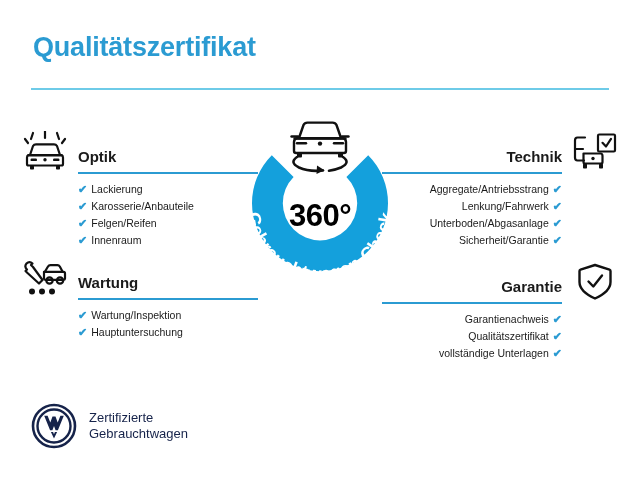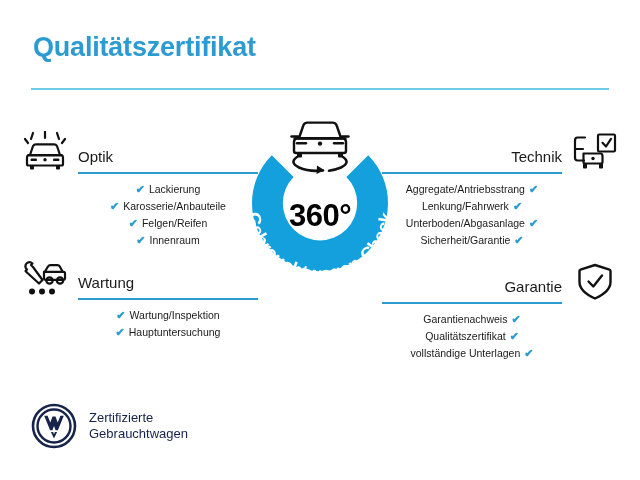--- a/index.html
+++ b/index.html
@@ -57,21 +57,21 @@
     height: 42px;
     display: block;
   }
   .left .sec-icon  { left: 0; }
   .right .sec-icon { right: 0; }
 
   .sec-title {
     position: absolute;
     bottom: 9px;
     font-size: 15px;
-    font-weight: normal;
+    font-weight: bold;
     color: #1a1a1a;
     white-space: nowrap;
   }
   .left  .sec-title { left: 56px; }
   .right .sec-title { right: 56px; }
 
   .sec-rule {
     position: absolute;
     bottom: 0px;
     height: 2px;
@@ -86,21 +86,20 @@
     padding: 7px 0 0 0;
     font-size: 10.5px;
     line-height: 17px;
     color: #1a1a1a;
   }
   .left  .sec-list { padding-left: 56px; text-align: left; }
   .right .sec-list { padding-right: 56px; text-align: right; }
 
   .sec-list li {
     white-space: nowrap;
-    text-align: center;
   }
   .chk {
     color: #2b9bd2;
     font-size: 11px;
     font-weight: bold;
   }
   .left  .chk { margin-right: 4px; }
   .right .chk { margin-left: 4px; }
 
   

